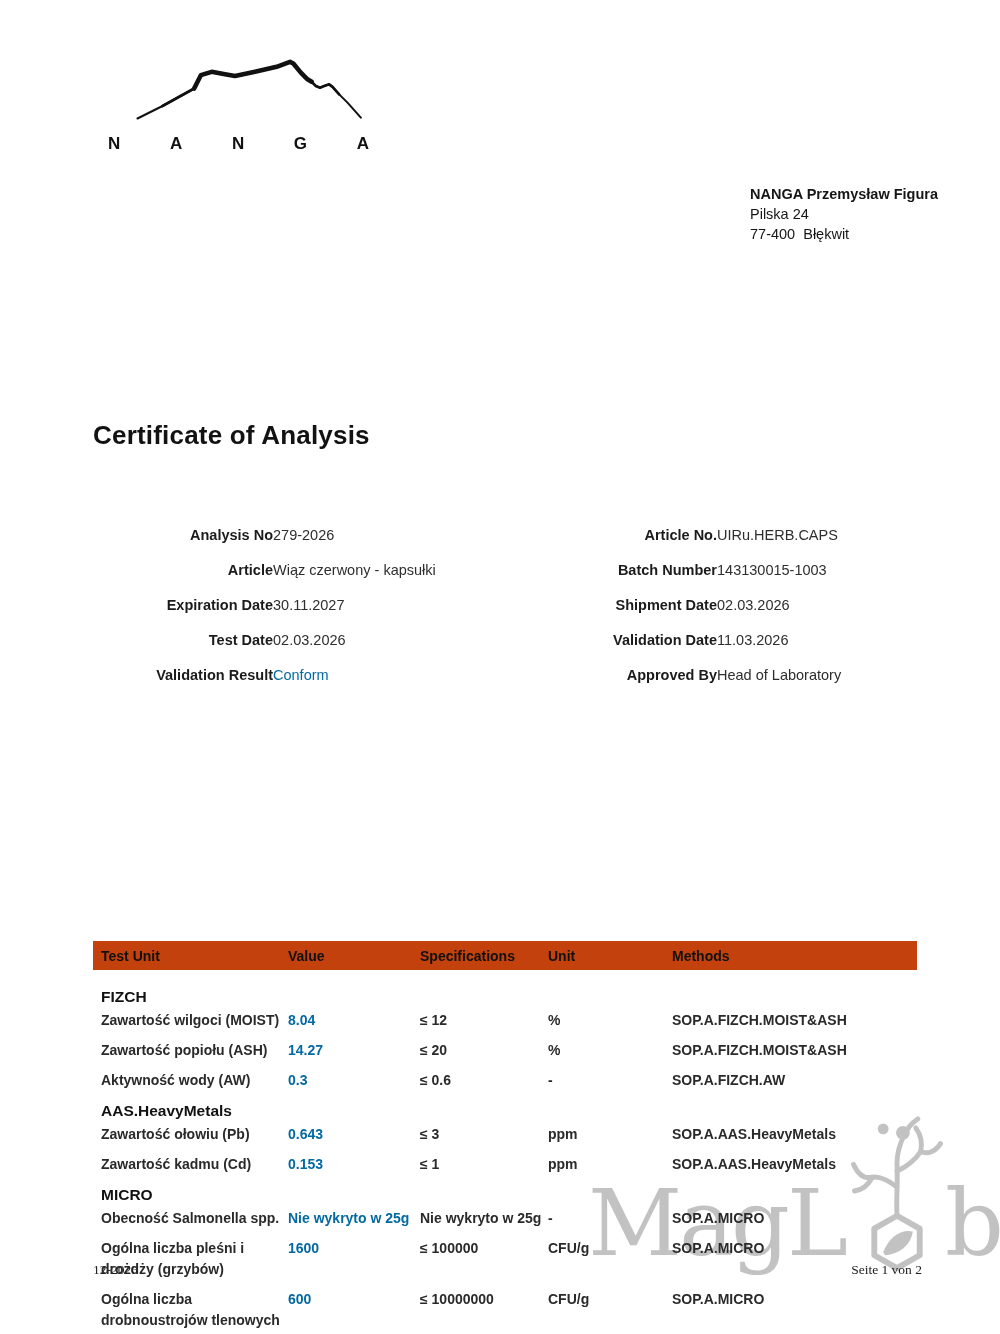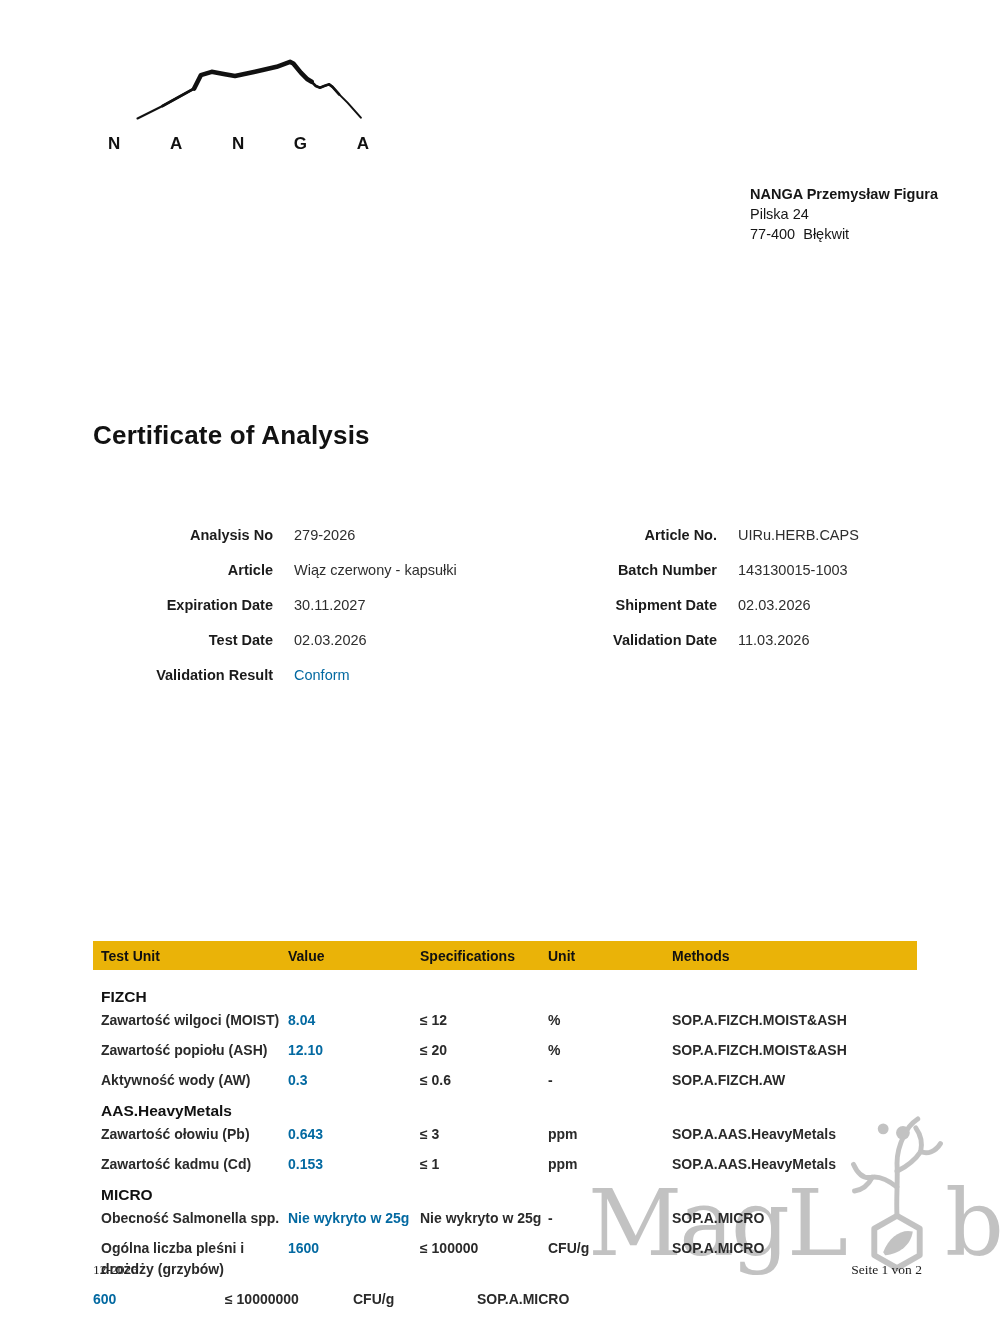--- a/index.html
+++ b/index.html
@@ -28,26 +28,26 @@
     position:absolute; left:93px; top:248px;
     font-size:26px; font-weight:bold; color:#121212;
     letter-spacing:0.2px;
   }
   
   .meta { position:absolute; left:93px; top:322px; width:829px; display:flex;text-align:right; }
   .meta-col { width:444px; }
   .meta-col:last-child { width:385px; }
   .meta-row { display:flex; line-height:21px; margin-bottom:14px; font-size:14.5px; }
   .meta-label { width:180px; font-weight:bold; color:#1b1b1b; }
-  .meta-value { color:#2e2e2e;margin-left:21px; }
+  .meta-value { color:#2e2e2e; }
   .green { color:#0369a1; }
   
   .coa-table { position:absolute; left:93px; top:563px; width:824px; }
   .thead {
-    display:flex; background:#eab308; height:29px;
+    display:flex; background:#c2410c; height:29px;
     align-items:center; font-size:14px; font-weight:bold; color:#111;
   }
   .c-test   { width:195px; padding-left:8px; }
   .c-value  { width:132px; }
   .c-spec   { width:128px; }
   .c-unit   { width:124px; }
   .c-method { flex:1; }
   .tbody { margin-top:16px; }
   .section-title {
     font-size:15.5px; font-weight:bold; color:#111;
@@ -164,20 +164,24 @@
           <span class="meta-value">143130015-1003</span>
         </div>
         <div class="meta-row">
           <span class="meta-label">Shipment Date</span>
           <span class="meta-value">02.03.2026</span>
         </div>
         <div class="meta-row">
           <span class="meta-label">Validation Date</span>
           <span class="meta-value">11.03.2026</span>
         </div>
+        <div class="meta-row">
+          <span class="meta-label">Approved By</span>
+          <span class="meta-value">Head of Laboratory</span>
+        </div>
       </div>
   </div>
 
   <div class="coa-table layer">
     <div class="thead">
       <div class="c-test">Test Unit</div>
       <div class="c-value">Value</div>
       <div class="c-spec">Specifications</div>
       <div class="c-unit">Unit</div>
       <div class="c-method">Methods</div>
@@ -186,21 +190,21 @@
         <div class="section-title">FIZCH</div>
         <div class="trow">
           <div class="c-test">Zawartość wilgoci (MOIST)</div>
           <div class="c-value green">8.04</div>
           <div class="c-spec">≤ 12</div>
           <div class="c-unit">%</div>
           <div class="c-method">SOP.A.FIZCH.MOIST&amp;ASH</div>
         </div>
         <div class="trow">
           <div class="c-test">Zawartość popiołu (ASH)</div>
-          <div class="c-value green">12.10</div>
+          <div class="c-value green">14.27</div>
           <div class="c-spec">≤ 20</div>
           <div class="c-unit">%</div>
           <div class="c-method">SOP.A.FIZCH.MOIST&amp;ASH</div>
         </div>
         <div class="trow">
           <div class="c-test">Aktywność wody (AW)</div>
           <div class="c-value green">0.3</div>
           <div class="c-spec">≤ 0.6</div>
           <div class="c-unit">-</div>
           <div class="c-method">SOP.A.FIZCH.AW</div>
@@ -230,20 +234,22 @@
         </div>
         <div class="trow">
           <div class="c-test">Ogólna liczba pleśni i
 drożdży (grzybów)</div>
           <div class="c-value green">1600</div>
           <div class="c-spec">≤ 100000</div>
           <div class="c-unit">CFU/g</div>
           <div class="c-method">SOP.A.MICRO</div>
         </div>
         <div class="trow">
+          <div class="c-test">Ogólna liczba
+drobnoustrojów tlenowych</div>
           <div class="c-value green">600</div>
           <div class="c-spec">≤ 10000000</div>
           <div class="c-unit">CFU/g</div>
           <div class="c-method">SOP.A.MICRO</div>
         </div>
       </div>
   </div>
 
   <div class="footer">
     <span>12-2026</span>

